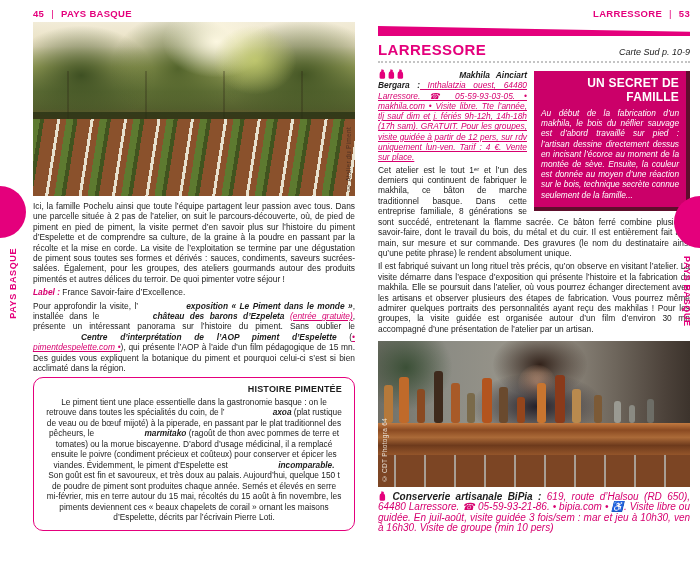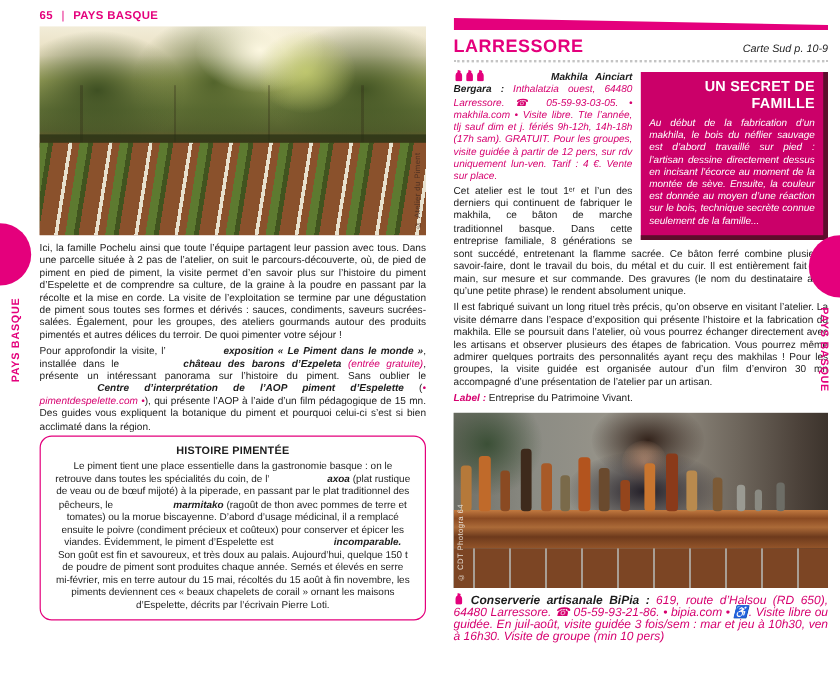--- a/index.html
+++ b/index.html
@@ -29,25 +29,25 @@
   .hedge{position:absolute;left:0;top:52%;width:100%;height:6%;background:rgba(38,48,20,.75);}
   .photo-credit{position:absolute;font-size:6.5px;letter-spacing:.3px;
     writing-mode:vertical-rl;transform:rotate(180deg);}
   .credit-left{right:3px;bottom:5px;color:rgba(78,48,34,.95);}
   .credit-right{left:3px;bottom:5px;color:rgba(240,236,228,.9);}
 
   
   .body-text{font-size:8.4px;line-height:10.4px;text-align:justify;margin:0 0 3px 0;}
   .label-prefix{color:#D6006F;font-weight:bold;font-style:italic;}
   .bi{font-weight:bold;font-style:italic;margin-left:48px;}
-  .pink-it{color:#D6006F;font-style:italic;}
+  .pink-it{color:#D6006F;font-style:italic;text-decoration:underline;}
 
   
   .hist-box{border:1.4px solid #E4007C;border-radius:10px;padding:6px 12px 7px 12px;margin-top:3px;}
-  .hist-title{font-size:9px;font-weight:bold;text-align:center;margin:0 0 3px 0;letter-spacing:.2px;}
+  .hist-title{font-size:9px;font-weight:bold;text-align:right;margin:0 0 3px 0;letter-spacing:.2px;}
   .hist-body{font-size:8.3px;line-height:10.5px;text-align:center;margin:0;}
 
   
   .wedge{height:10px;margin:7px 0 5px 0;background:#E4007C;
     clip-path:polygon(0 0,0 100%,100% 100%,100% 58%);}
   .title-row{display:flex;align-items:baseline;justify-content:space-between;}
   .town-title{font-size:15px;font-weight:bold;color:#E4007C;letter-spacing:.4px;margin:0;}
   .map-ref{font-size:9px;font-style:italic;color:#222;}
   .dotted-rule{border-bottom:2px dotted #c4c4c4;margin:3px 0 6px 0;}
 
@@ -87,48 +87,52 @@
   .tab-right{right:0;top:196px;border-radius:26px 0 0 26px;}
   .vlabel{position:absolute;color:#E4007C;font-size:9px;font-weight:bold;letter-spacing:.6px;}
   .vlabel-left{left:8px;top:248px;writing-mode:vertical-rl;transform:rotate(180deg);}
   .vlabel-right{right:8px;top:256px;writing-mode:vertical-rl;}
 </style>
 </head>
 <body>
 
 <div class="left-page">
   <div class="page-header">
-    <span>65</span><span class="bar">|</span><span>PAYS BASQUE</span>
+    <span>45</span><span class="bar">|</span><span>PAYS BASQUE</span>
   </div>
 
   <div class="photo photo-left">
     <div class="blob tl1"></div>
     <div class="blob tl2"></div>
     <div class="blob tl3"></div>
     <div class="glow"></div>
     <div class="blob tl4"></div>
     <div class="trunks"></div>
     <div class="hedge"></div>
     <div class="field"></div>
     <div class="photo-credit credit-left">© Atelier du Piment</div>
   </div>
 
 
   <p class="body-text">Ici, la famille Pochelu ainsi que toute l’équipe partagent leur passion avec tous. Dans une parcelle située à 2 pas de l’atelier, on suit le parcours-découverte, où, de pied de piment en pied de piment, la visite permet d’en savoir plus sur l’histoire du piment d’Espelette et de comprendre sa culture, de la graine à la poudre en passant par la récolte et la mise en corde. La visite de l’exploitation se termine par une dégustation de piment sous toutes ses formes et dérivés : sauces, condiments, saveurs sucrées-salées. Également, pour les groupes, des ateliers gourmands autour des produits pimentés et autres délices du terroir. De quoi pimenter votre séjour !</p>
 
+  <p class="body-text"><span class="label-prefix">Label :</span><span> France Savoir-faire d’Excellence.</span></p>
 
   <p class="body-text"><span>Pour approfondir la visite, l’</span><span class="bi">exposition « Le Piment dans le monde »</span><span>, installée dans le </span><span class="bi">château des barons d’Ezpeleta</span><span> </span><span class="pink-it">(entrée gratuite)</span><span>, présente un intéressant panorama sur l’histoire du piment. Sans oublier le </span><span class="bi">Centre d’interprétation de l’AOP piment d’Espelette</span><span> (</span><span class="pink-it">• pimentdespelette.com •</span><span>), qui présente l’AOP à l’aide d’un film pédagogique de 15 mn. Des guides vous expliquent la botanique du piment et pourquoi celui-ci s’est si bien acclimaté dans la région.</span></p>
 
   <div class="hist-box">
     <p class="hist-title">HISTOIRE PIMENTÉE</p>
     <p class="hist-body"><span>Le piment tient une place essentielle dans la gastronomie basque : on le retrouve dans toutes les spécialités du coin, de l’</span><span class="bi">axoa</span><span> (plat rustique de veau ou de bœuf mijoté) à la piperade, en passant par le plat traditionnel des pêcheurs, le </span><span class="bi">marmitako</span><span> (ragoût de thon avec pommes de terre et tomates) ou la morue biscayenne. D’abord d’usage médicinal, il a remplacé ensuite le poivre (condiment précieux et coûteux) pour conserver et épicer les viandes. Évidemment, le piment d’Espelette est </span><span class="bi">incomparable.</span><span> Son goût est fin et savoureux, et très doux au palais. Aujourd’hui, quelque 150 t de poudre de piment sont produites chaque année. Semés et élevés en serre mi-février, mis en terre autour du 15 mai, récoltés du 15 août à fin novembre, les piments deviennent ces « beaux chapelets de corail » ornant les maisons d’Espelette, décrits par l’écrivain Pierre Loti.</span></p>
   </div>
 </div>
 
 <div class="right-page">
+  <div class="page-header">
+    <span>LARRESSORE</span><span class="bar">|</span><span>53</span>
+  </div>
 
   <div class="wedge"></div>
 
   <div class="title-row">
     <h1 class="town-title">LARRESSORE</h1>
     <span class="map-ref">Carte Sud p. 10-9</span>
   </div>
   <div class="dotted-rule"></div>
 
   <div class="flow">
@@ -140,21 +144,20 @@
     <p class="listing"><span class="bp-icons"><svg width="8" height="10" viewBox="0 0 8 10">
             <path fill="#E4007C" d="M3.4,0.2 L6.0,1.1 L5.5,2.3 C6.6,2.9 7.1,3.9 7.1,5.2 L7.1,8.6 Q7.1,9.7 6.0,9.7 L2.7,9.7 Q1.6,9.7 1.6,8.6 L1.6,5.0 Q1.6,3.1 3.2,2.3 Z"></path>
           </svg><svg width="8" height="10" viewBox="0 0 8 10">
             <path fill="#E4007C" d="M3.4,0.2 L6.0,1.1 L5.5,2.3 C6.6,2.9 7.1,3.9 7.1,5.2 L7.1,8.6 Q7.1,9.7 6.0,9.7 L2.7,9.7 Q1.6,9.7 1.6,8.6 L1.6,5.0 Q1.6,3.1 3.2,2.3 Z"></path>
           </svg><svg width="8" height="10" viewBox="0 0 8 10">
             <path fill="#E4007C" d="M3.4,0.2 L6.0,1.1 L5.5,2.3 C6.6,2.9 7.1,3.9 7.1,5.2 L7.1,8.6 Q7.1,9.7 6.0,9.7 L2.7,9.7 Q1.6,9.7 1.6,8.6 L1.6,5.0 Q1.6,3.1 3.2,2.3 Z"></path>
           </svg></span> <span class="bi">Makhila Ainciart Bergara :</span><span class="pink-it"> Inthalatzia ouest, 64480 Larressore. ☎ 05-59-93-03-05. • makhila.com • Visite libre. Tte l’année, tlj sauf dim et j. fériés 9h-12h, 14h-18h (17h sam). GRATUIT. Pour les groupes, visite guidée à partir de 12 pers, sur rdv uniquement lun-ven. Tarif : 4 €. Vente sur place.</span></p>
 
     <p class="body-text">Cet atelier est le tout 1ᵉʳ et l’un des derniers qui continuent de fabriquer le makhila, ce bâton de marche traditionnel basque. Dans cette entreprise familiale, 8 générations se sont succédé, entretenant la flamme sacrée. Ce bâton ferré combine plusieurs savoir-faire, dont le travail du bois, du métal et du cuir. Il est entièrement fait à la main, sur mesure et sur commande. Des gravures (le nom du destinataire ainsi qu’une petite phrase) le rendent absolument unique.</p>
     <p class="body-text">Il est fabriqué suivant un long rituel très précis, qu’on observe en visitant l’atelier. La visite démarre dans l’espace d’exposition qui présente l’histoire et la fabrication du makhila. Elle se poursuit dans l’atelier, où vous pourrez échanger directement avec les artisans et observer plusieurs des étapes de fabrication. Vous pourrez même admirer quelques portraits des personnalités ayant reçu des makhilas ! Pour les groupes, la visite guidée est organisée autour d’un film d’environ 30 mn accompagné d’une présentation de l’atelier par un artisan.</p>
-    <p class="body-text"><span class="label-prefix">Label :</span><span> Entreprise du Patrimoine Vivant.</span></p>
   </div>
 
   <div class="photo photo-right">
     <div class="blob fol"></div>
     <div class="blob hair"></div>
     <div class="blob face"></div>
     <div class="blob hoodie"></div>
     <div class="bench"></div>
     <div class="under-bench"></div>
     <div class="rods"></div>

